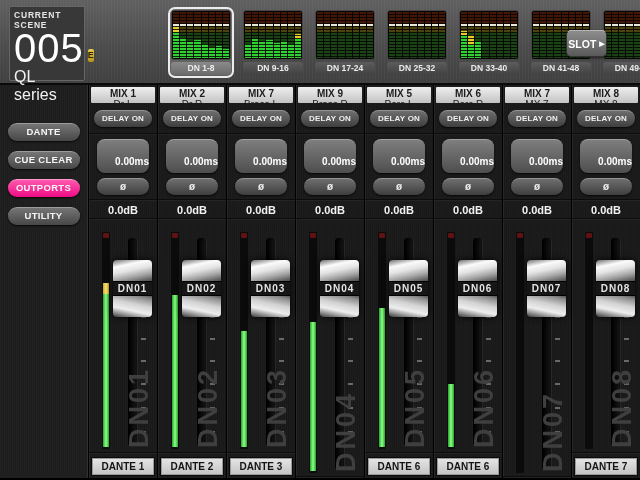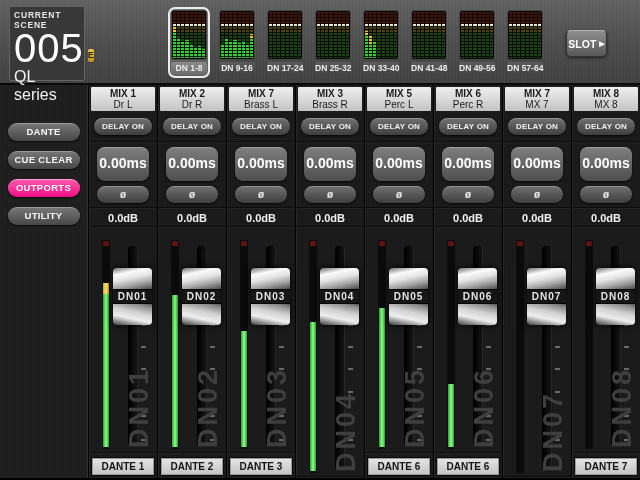--- a/index.html
+++ b/index.html
@@ -17,21 +17,21 @@
     background:#383838; border:1px solid #666; border-radius:2px; padding:3px 4px; z-index:2; }
   .scene-title { font-size:8.5px; font-weight:bold; letter-spacing:.8px; color:#e6e6e6; }
   .scene-row { display:flex; align-items:flex-end; margin-top:0; }
   .scene-num { font-size:40px; line-height:36px; color:#fff; letter-spacing:1px; }
   .scene-edit { width:13px; height:13px; margin:0 0 4px 4px; border-radius:2px;
     background:linear-gradient(#e9cb4c,#b8921a); color:#2e2500; font-size:9px; font-weight:bold;
     text-align:center; line-height:13px; }
   .scene-model { font-size:16px; color:#f2f2f2; margin-top:2px; }
 
   .bank-row { position:absolute; left:168px; top:7px; display:flex; gap:6px; z-index:2; }
-  .bank { width:42px; border:2px solid transparent; border-radius:7px; padding:1px; }
+  .bank { width:66px; border:2px solid transparent; border-radius:7px; padding:1px; }
   .bank.selected { border-color:#ececec; background:rgba(170,170,170,.28); }
   .bank-block { height:50px; background:#060606; border:1px solid #474747; border-radius:3px; padding:1px; }
   .bank-cols { position:relative; height:46px; display:flex; gap:1px; background:#060606; }
   .mcol { flex:1; position:relative;
     background:linear-gradient(180deg,#451505 0%,#451505 26%,#e9e9da 26%,#e9e9da 31%,
       #4d420c 31%,#4d420c 45%,#1a4413 45%,#1a4413 100%); }
   .mfill-g { position:absolute; bottom:0; left:0; right:0; background:#2fd32f; z-index:1; }
   .mfill-y { position:absolute; left:0; right:0; background:#e8cb25; z-index:1; }
   .bank-cols::after { content:""; position:absolute; inset:0; z-index:2; pointer-events:none;
     background:repeating-linear-gradient(180deg, rgba(4,4,4,0) 0 2px, rgba(4,4,4,.85) 2px 3px); }
@@ -55,38 +55,38 @@
     background:linear-gradient(#757575,#474747); border-top:1px solid #9c9c9c;
     box-shadow:0 1px 2px rgba(0,0,0,.8); color:#f5f5f5; font-size:9.5px; font-weight:bold;
     text-align:center; line-height:16px; letter-spacing:.3px; }
   .side-btn.active { background:linear-gradient(#ff59ad,#ee0b85); border-top-color:#ff9ccd; }
 
   .strips { flex:1; display:flex; }
   .strip { flex:1; display:flex; flex-direction:column; background:#191919; border-left:1px solid #000;
     box-shadow:inset 1px 0 0 rgba(255,255,255,.05);
     background-image:repeating-linear-gradient(90deg, rgba(255,255,255,.014) 0 1px, transparent 1px 2px); }
 
-  .ch-header { height:24px; margin:2px 2px 0; background:linear-gradient(#efefef,#c3c3c3);
+  .ch-header { height:16px; margin:2px 2px 0; background:linear-gradient(#efefef,#c3c3c3);
     border-radius:1px; text-align:center; color:#1c1c1c; padding-top:1px; }
   .ch-bus { font-size:10px; font-weight:bold; line-height:11px; }
   .ch-name { font-size:10px; line-height:11px; }
 
   .sec-delay { height:30px; }
   .pill { margin:0 auto; border-radius:9px; background:linear-gradient(#6e6e6e,#3e3e3e);
     border-top:1px solid #949494; box-shadow:0 1px 2px rgba(0,0,0,.8);
     color:#f0f0f0; font-weight:bold; text-align:center; }
   .delay-pill { margin-top:7px; width:58px; height:17px; font-size:8px; line-height:15px; letter-spacing:.2px; }
 
   .ch-div { height:2px; background:linear-gradient(#000,#303030); }
 
   .sec-ms { height:64px; }
   .ms-box { margin:4px auto 0; width:52px; height:34px; border-radius:8px;
     background:linear-gradient(#7e7e7e,#4e4e4e); border-top:1px solid #a0a0a0;
-    box-shadow:0 1px 2px rgba(0,0,0,.8); color:#fff; font-size:14px; font-weight:bold;
-    text-align:center; padding-top:7px; }
+    box-shadow:0 1px 2px rgba(0,0,0,.8); color:#fff; font-size:10px; font-weight:bold;
+    text-align:right; padding-top:16px; }
   .phase-pill { margin-top:5px; width:52px; height:17px; font-size:10px; line-height:15px; }
 
   .ch-gain { height:17px; color:#f2f2f2; font-size:11px; font-weight:bold; text-align:center; line-height:18px; }
 
   .ch-fader { position:relative; flex:1; }
   .meter-track { position:absolute; left:13px; top:12px; bottom:3px; width:8px; background:#0b0b0b; border-radius:1px; }
   .peak-dot { position:absolute; top:1px; left:1px; width:6px; height:5px; background:#5e1212; border-radius:1px; }
   .meter-green { position:absolute; bottom:2px; left:1px; width:6px;
     background:linear-gradient(90deg,#26a526,#8cff8c 50%,#26a526); }
   .meter-yellow { position:absolute; left:1px; width:6px;
@@ -593,21 +593,21 @@
       <div class="watermark">DN03</div>
     </div>
     <div class="ch-div"></div>
     <div class="ch-port">
       <div class="port-label">DANTE 3</div>
     </div>
   </div>
 
   <div class="strip">
     <div class="ch-header">
-      <div class="ch-bus">MIX 3</div>
+      <div class="ch-bus">MIX 9</div>
       <div class="ch-name">Brass R</div>
     </div>
     <div class="sec-delay">
       <div class="pill delay-pill">DELAY ON</div>
     </div>
     <div class="ch-div"></div>
     <div class="sec-ms">
       <div class="ms-box">
         <span>0.00ms</span>
       </div>

